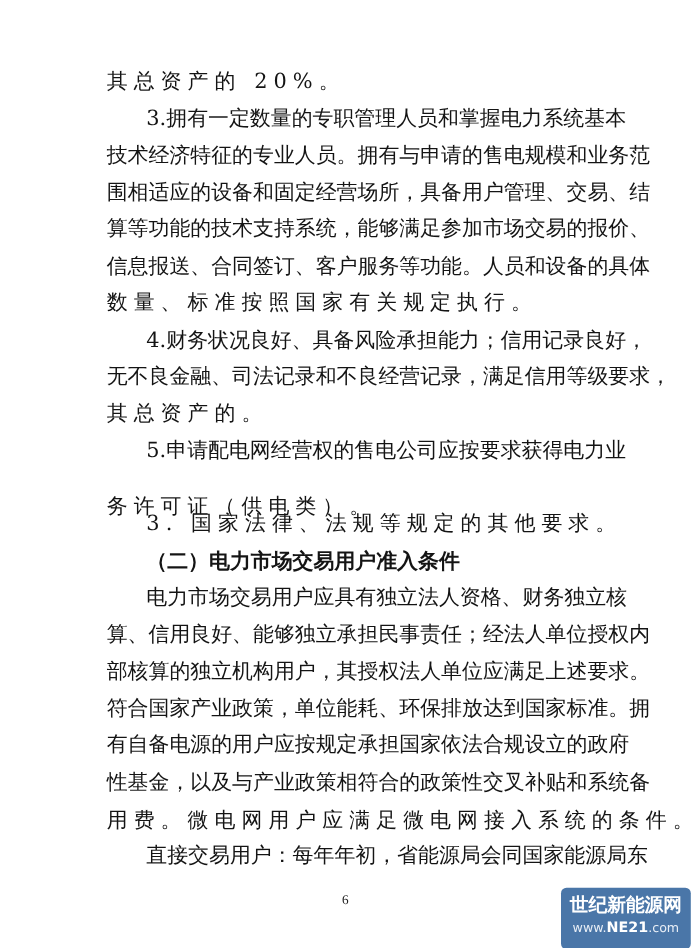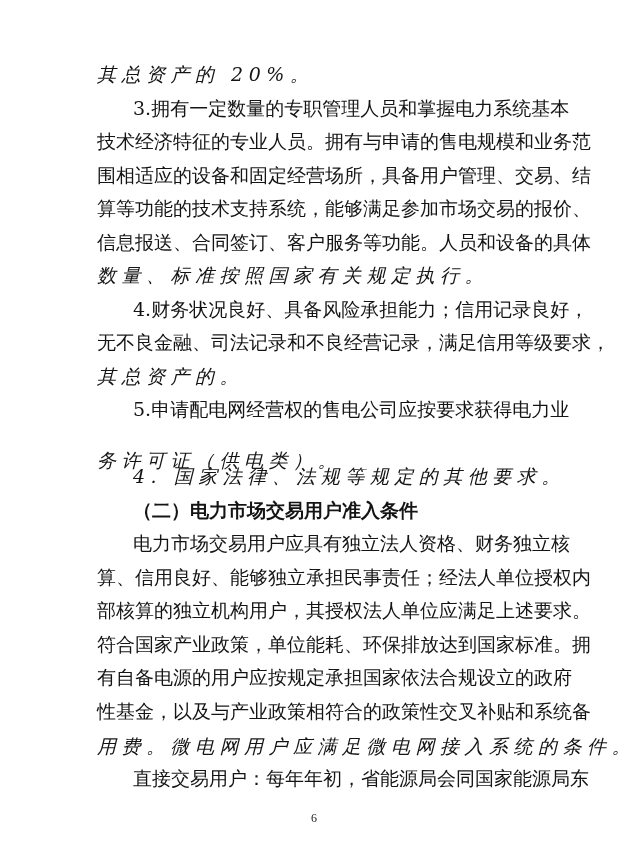--- a/index.html
+++ b/index.html
@@ -2,21 +2,21 @@
 <html><head>
 <meta charset="utf-8">
 <style>
   html, body { margin: 0; padding: 0; background: #ffffff; }
   body { width: 634px; height: 862px; position: relative; overflow: hidden;
          font-family: "DejaVu Serif", "Liberation Serif", serif; color: #141414; }
   .page { position: absolute; left: 0; top: 0; width: 634px; height: 862px; background: #fff; }
   .line { position: absolute; left: 97px; width: 442px; height: 28px; line-height: 28px;
           font-size: 19px; white-space: nowrap; overflow: visible; }
   .line.full { text-align: justify; text-align-last: justify; }
-  .line.short { text-align: left; letter-spacing: 5.5px; font-style: italic; }
+  .line.short { text-align: left; letter-spacing: 5.5px; }
   .line.indent { left: 133px; width: 406px; }
   .line.heading { font-weight: bold; font-family: "DejaVu Sans", "Liberation Sans", sans-serif; left: 133px; width: 256px; text-align: justify; text-align-last: justify; }
   .page-number { position: absolute; left: 311px; top: 811px; font-size: 12px; font-family: "Liberation Serif", serif; color: #222; }
   .badge { position: absolute; left: 510px; top: 807px; width: 118px; height: 56px;
            background: #4a76a8; border-radius: 5px; color: #fff; text-align: center;
            font-family: "DejaVu Sans", "Liberation Sans", sans-serif; }
   .badge-title { display: block; font-size: 17px; font-weight: bold; margin-top: 6px; line-height: 20px; letter-spacing: 0px; }
   .badge-url { display: block; font-size: 11.5px; line-height: 16px; margin-top: 2px; color: #e8eef6; }
   .badge-url b { color: #fff; font-weight: bold; font-size: 13px; }
 </style>
@@ -239,21 +239,21 @@
         <span>按</span>
         <span>要</span>
         <span>求</span>
         <span>获</span>
         <span>得</span>
         <span>电</span>
         <span>力</span>
         <span>业</span>
       </div>
     <div class="line short" style="top:446px">务许可证（供电类）。</div>
-    <div class="line short indent" style="top:462px">4. 国家法律、法规等规定的其他要求。</div>
+    <div class="line short indent" style="top:462px">3. 国家法律、法规等规定的其他要求。</div>
     <div class="line heading" style="top: 496px; display: flex; justify-content: space-between;">
         <span>（</span>
         <span>二</span>
         <span>）</span>
         <span>电</span>
         <span>力</span>
         <span>市</span>
         <span>场</span>
         <span>交</span>
         <span>易</span>
@@ -452,13 +452,17 @@
         <span>家</span>
         <span>能</span>
         <span>源</span>
         <span>局</span>
         <span>东</span>
       </div>
   </div>
 
   <div class="page-number">6</div>
 
+  <div class="badge">
+    <span class="badge-title">世纪新能源网</span>
+    <span class="badge-url"><span>www.</span><b>NE21</b><span>.com</span></span>
+  </div>
 </div>
 
 </body></html>

